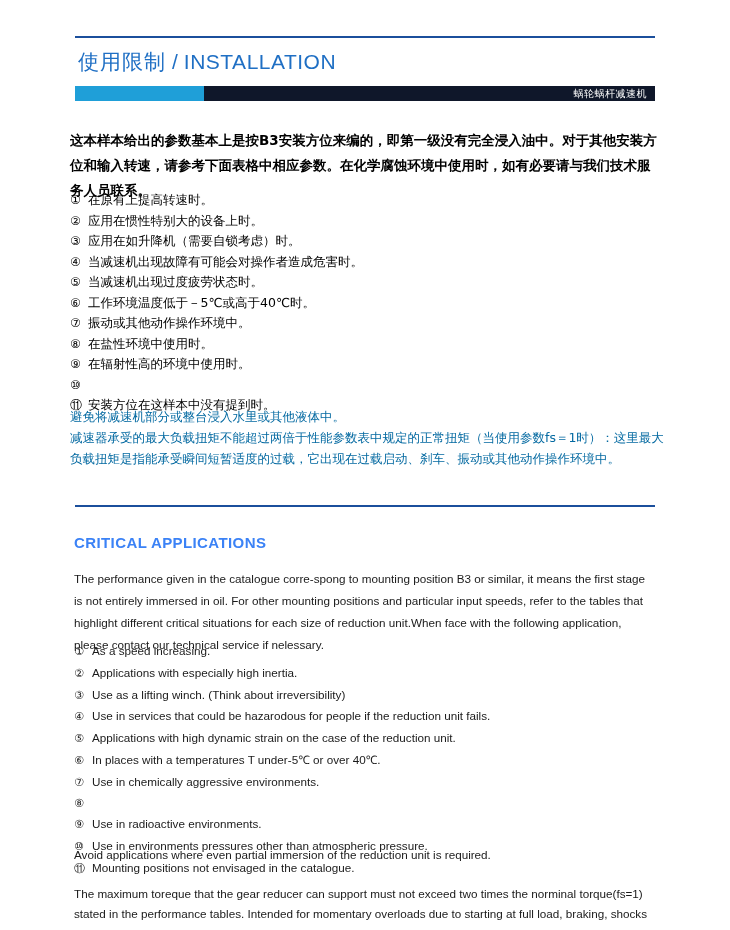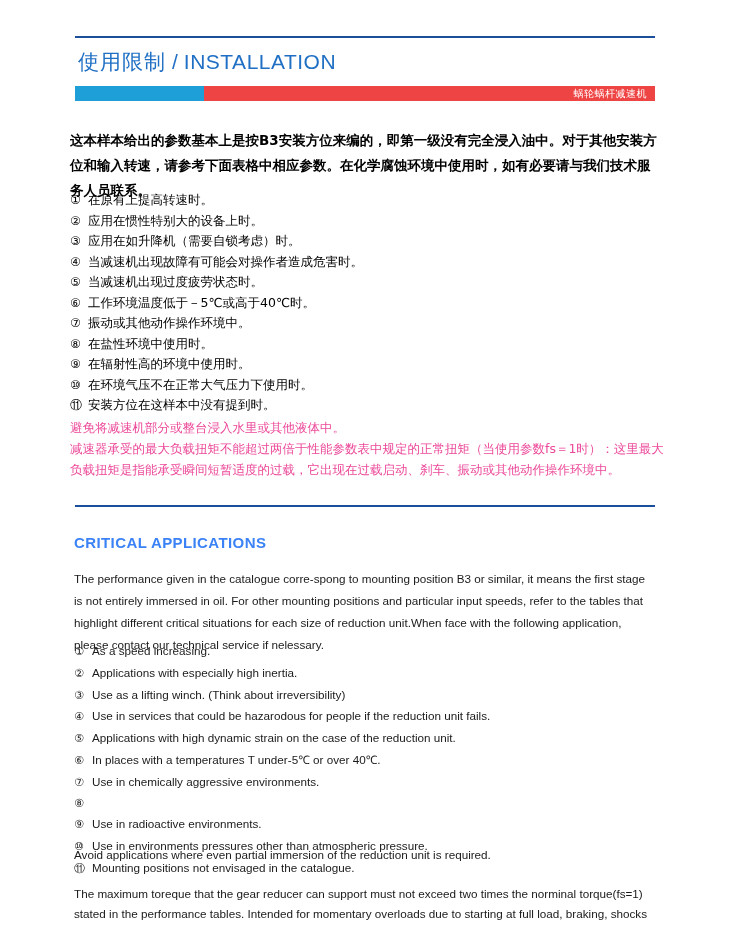--- a/index.html
+++ b/index.html
@@ -62,21 +62,21 @@
     display: flex;
   }
   .banner-left {
     width: 129px;
     height: 15px;
     background: #1f9fd8;
   }
   .banner-right {
     flex: 1;
     height: 15px;
-    background: #ef4444;
+    background: #0f172a;
     position: relative;
   }
   .banner-label {
     position: absolute;
     right: 8px;
     top: 1px;
     font-size: 10px;
     color: #ffffff;
     font-family: "DejaVu Sans", sans-serif;
     letter-spacing: 0.5px;
@@ -110,26 +110,26 @@
   }
   .cn-list .num {
     width: 18px;
     flex: 0 0 18px;
     font-size: 12px;
   }
 
   .cn-note {
     position: absolute;
     left: 70px;
-    top: 417px;
+    top: 406px;
     width: 600px;
     font-family: "DejaVu Sans", sans-serif;
     font-size: 12.5px;
     line-height: 21px;
-    color: #ec4899;
+    color: #0369a1;
   }
 
   .mid-rule {
     position: absolute;
     left: 75px;
     top: 505px;
     width: 580px;
     height: 2px;
     background: #1b4f9c;
   }
@@ -239,21 +239,20 @@
     <div class="item">
       <span class="num">⑧</span>
       <span>在盐性环境中使用时。</span>
     </div>
     <div class="item">
       <span class="num">⑨</span>
       <span>在辐射性高的环境中使用时。</span>
     </div>
     <div class="item">
       <span class="num">⑩</span>
-      <span>在环境气压不在正常大气压力下使用时。</span>
     </div>
     <div class="item">
       <span class="num">⑪</span>
       <span>安装方位在这样本中没有提到时。</span>
     </div>
   </div>
 
   <div class="cn-note">
     <div>避免将减速机部分或整台浸入水里或其他液体中。</div>
     <div>减速器承受的最大负载扭矩不能超过两倍于性能参数表中规定的正常扭矩（当使用参数fs＝1时）：这里最大负载扭矩是指能承受瞬间短暂适度的过载，它出现在过载启动、刹车、振动或其他动作操作环境中。</div>

